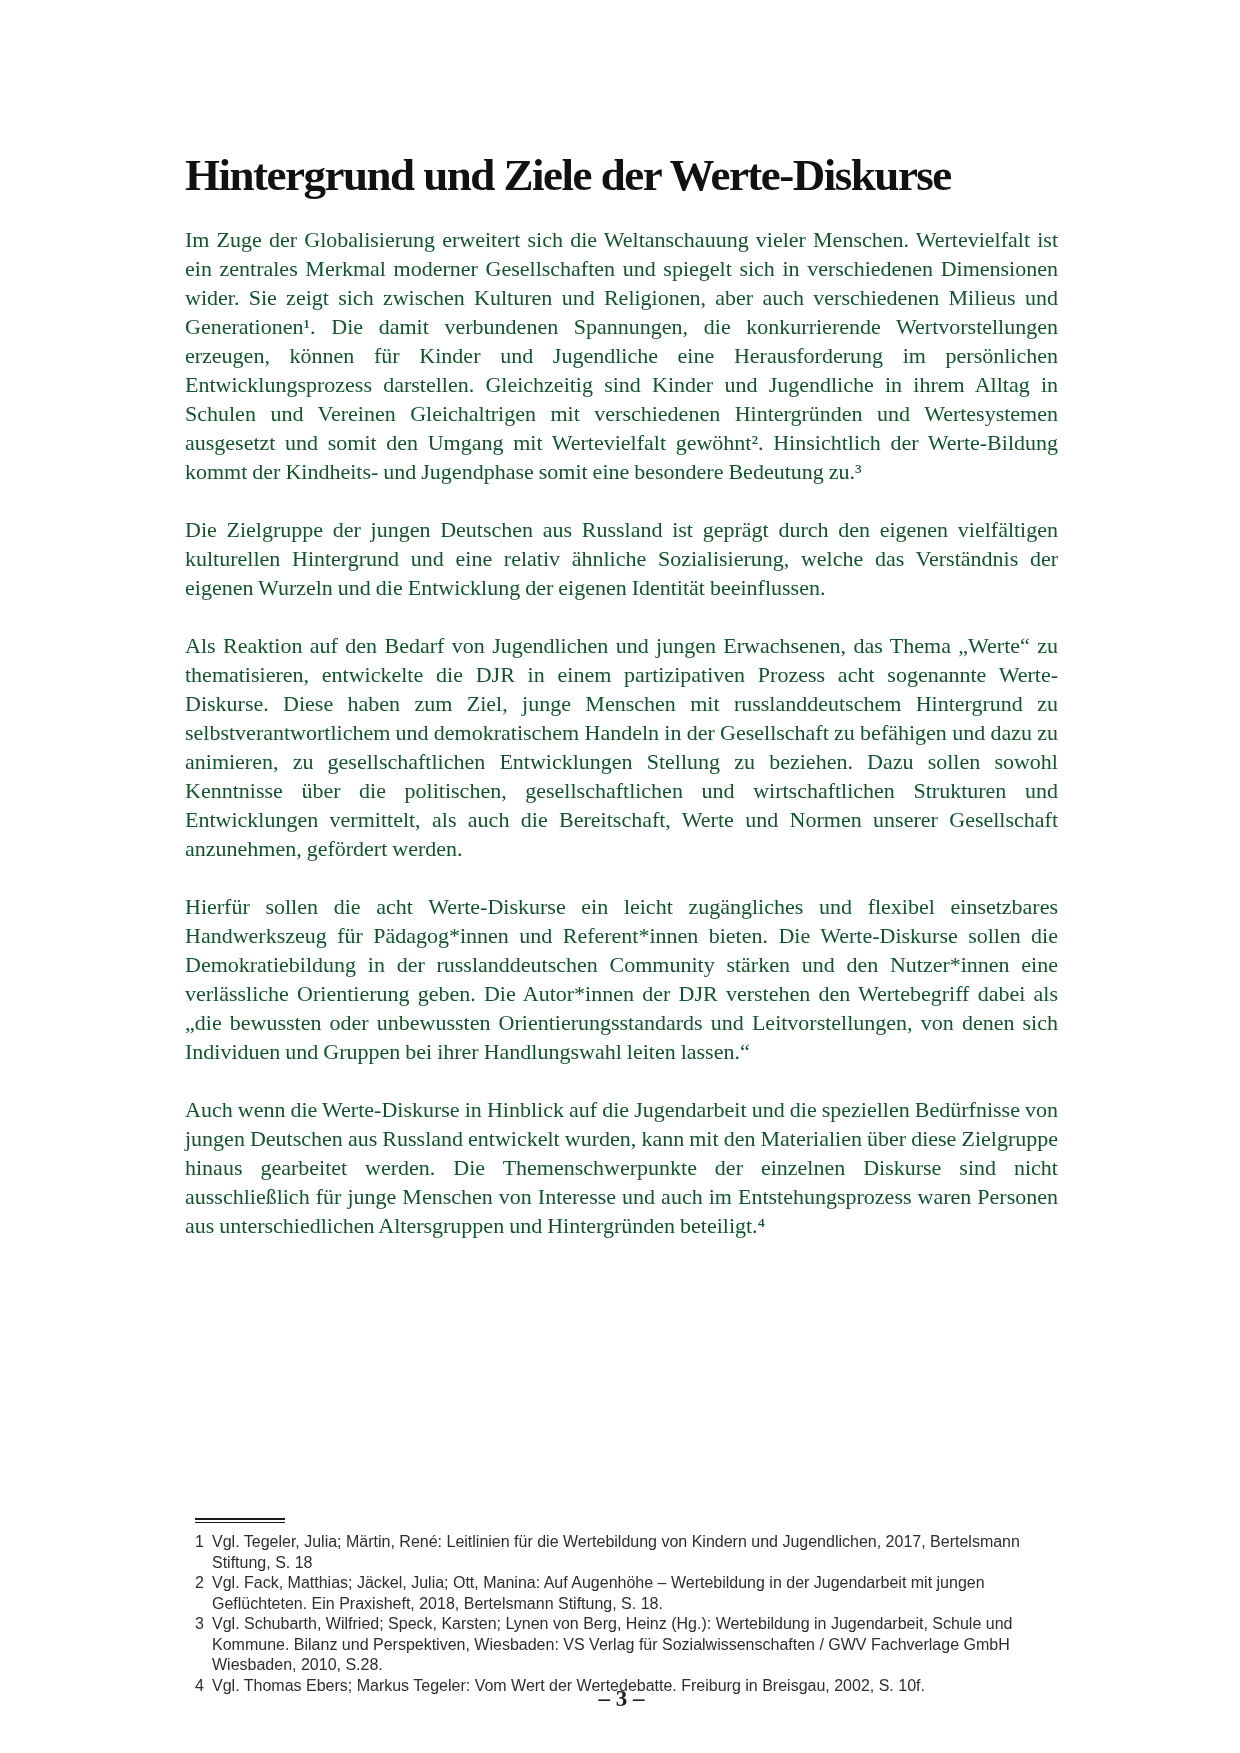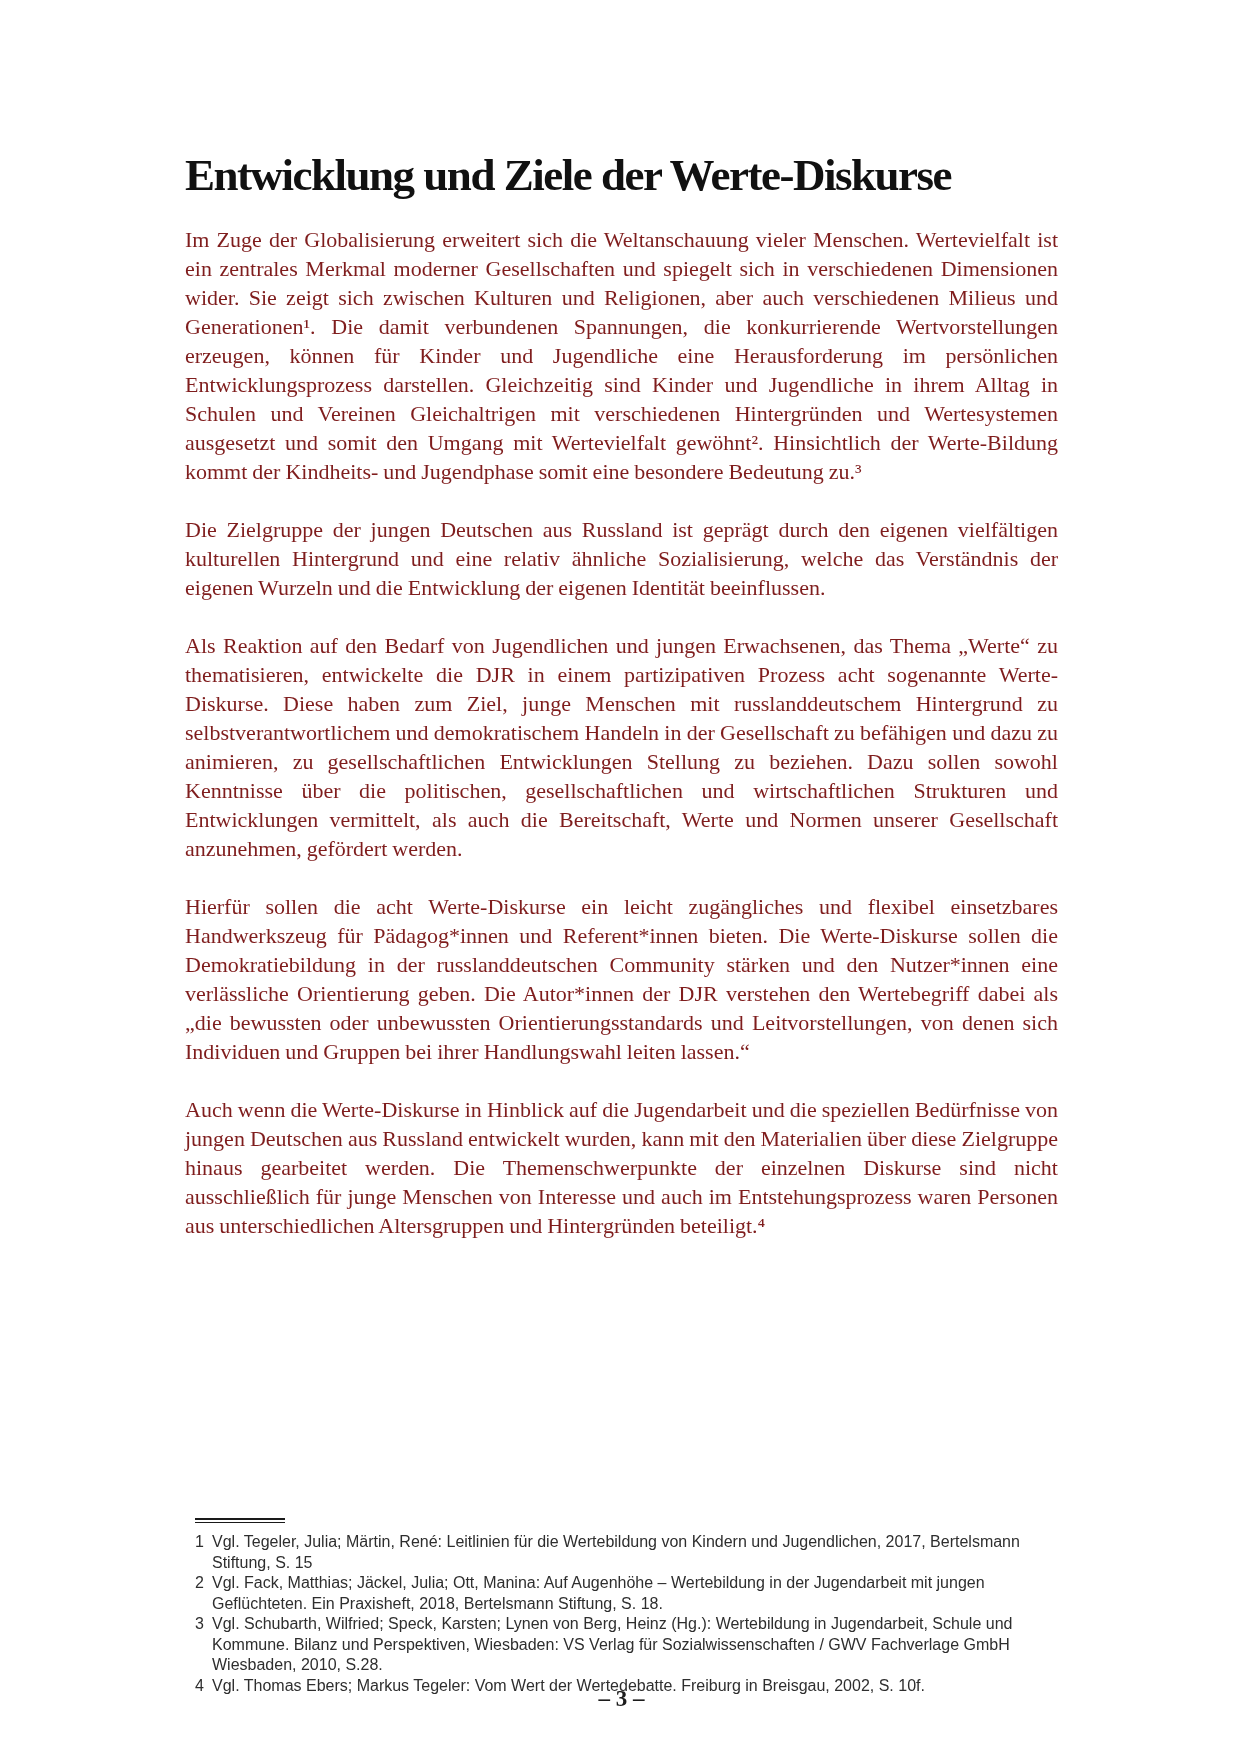--- a/index.html
+++ b/index.html
@@ -28,21 +28,21 @@
     font-size: 45px;
     line-height: 1.05;
     letter-spacing: -1.5px;
     color: #111111;
     white-space: nowrap;
   }
   p.body-par {
     margin: 0 0 29px 0;
     font-size: 22px;
     line-height: 29px;
-    color: #7f1d1d;
+    color: #14532d;
     text-align: justify;
     hyphens: auto;
     -webkit-hyphens: auto;
     word-spacing: -0.5px;
   }
   .footnote-area {
     position: absolute;
     left: 185px;
     top: 1518px;
     width: 873px;
@@ -81,39 +81,39 @@
     font-size: 23px;
     color: #1c1c1c;
   }
 </style>
 </head>
 <body>
 
 <div class="page">
 
   <div class="content">
-    <h1 class="doc-title">Entwicklung und Ziele der Werte-Diskurse</h1>
+    <h1 class="doc-title">Hintergrund und Ziele der Werte-Diskurse</h1>
 
     <p class="body-par">Im Zuge der Globalisierung erweitert sich die Weltanschauung vieler Menschen. Wertevielfalt ist ein zentrales Merkmal moderner Gesellschaften und spiegelt sich in verschiedenen Dimensionen wider. Sie zeigt sich zwischen Kulturen und Religionen, aber auch verschiedenen Milieus und Generationen¹. Die damit verbundenen Spannungen, die konkurrierende Wertvorstellungen erzeugen, können für Kinder und Jugendliche eine Herausforderung im persönlichen Entwicklungsprozess darstellen. Gleichzeitig sind Kinder und Jugendliche in ihrem Alltag in Schulen und Vereinen Gleichaltrigen mit verschiedenen Hintergründen und Wertesystemen ausgesetzt und somit den Umgang mit Wertevielfalt gewöhnt². Hinsichtlich der Werte-Bildung kommt der Kindheits- und Jugendphase somit eine besondere Bedeutung zu.³</p>
 
     <p class="body-par">Die Zielgruppe der jungen Deutschen aus Russland ist geprägt durch den eigenen vielfältigen kulturellen Hintergrund und eine relativ ähnliche Sozialisierung, welche das Verständnis der eigenen Wurzeln und die Entwicklung der eigenen Identität beeinflussen.</p>
 
     <p class="body-par">Als Reaktion auf den Bedarf von Jugendlichen und jungen Erwachsenen, das Thema „Werte“ zu thematisieren, entwickelte die DJR in einem partizipativen Prozess acht sogenannte Werte-Diskurse. Diese haben zum Ziel, junge Menschen mit russlanddeutschem Hintergrund zu selbstverantwortlichem und demokratischem Handeln in der Gesellschaft zu befähigen und dazu zu animieren, zu gesellschaftlichen Entwicklungen Stellung zu beziehen. Dazu sollen sowohl Kenntnisse über die politischen, gesellschaftlichen und wirtschaftlichen Strukturen und Entwicklungen vermittelt, als auch die Bereitschaft, Werte und Normen unserer Gesellschaft anzunehmen, gefördert werden.</p>
 
     <p class="body-par">Hierfür sollen die acht Werte-Diskurse ein leicht zugängliches und flexibel einsetzbares Handwerkszeug für Pädagog*innen und Referent*innen bieten. Die Werte-Diskurse sollen die Demokratiebildung in der russlanddeutschen Community stärken und den Nutzer*innen eine verlässliche Orientierung geben. Die Autor*innen der DJR verstehen den Wertebegriff dabei als „die bewussten oder unbewussten Orientierungsstandards und Leitvorstellungen, von denen sich Individuen und Gruppen bei ihrer Handlungswahl leiten lassen.“</p>
 
     <p class="body-par">Auch wenn die Werte-Diskurse in Hinblick auf die Jugendarbeit und die speziellen Bedürfnisse von jungen Deutschen aus Russland entwickelt wurden, kann mit den Materialien über diese Zielgruppe hinaus gearbeitet werden. Die Themenschwerpunkte der einzelnen Diskurse sind nicht ausschließlich für junge Menschen von Interesse und auch im Entstehungsprozess waren Personen aus unterschiedlichen Altersgruppen und Hintergründen beteiligt.⁴</p>
   </div>
 
   <div class="footnote-area">
     <div class="footnote-rule"></div>
 
     <div class="footnote">
       <span class="fn-num">1</span>
-      <span class="fn-text">Vgl. Tegeler, Julia; Märtin, René: Leitlinien für die Wertebildung von Kindern und Jugendlichen, 2017, Bertelsmann Stiftung, S. 15</span>
+      <span class="fn-text">Vgl. Tegeler, Julia; Märtin, René: Leitlinien für die Wertebildung von Kindern und Jugendlichen, 2017, Bertelsmann Stiftung, S. 18</span>
     </div>
 
     <div class="footnote">
       <span class="fn-num">2</span>
       <span class="fn-text">Vgl. Fack, Matthias; Jäckel, Julia; Ott, Manina: Auf Augenhöhe – Wertebildung in der Jugendarbeit mit jungen Geflüchteten. Ein Praxisheft, 2018, Bertelsmann Stiftung, S. 18.</span>
     </div>
 
     <div class="footnote">
       <span class="fn-num">3</span>
       <span class="fn-text">Vgl. Schubarth, Wilfried; Speck, Karsten; Lynen von Berg, Heinz (Hg.): Wertebildung in Jugendarbeit, Schule und Kommune. Bilanz und Perspektiven, Wiesbaden: VS Verlag für Sozialwissenschaften / GWV Fachverlage GmbH Wiesbaden, 2010, S.28.</span>

